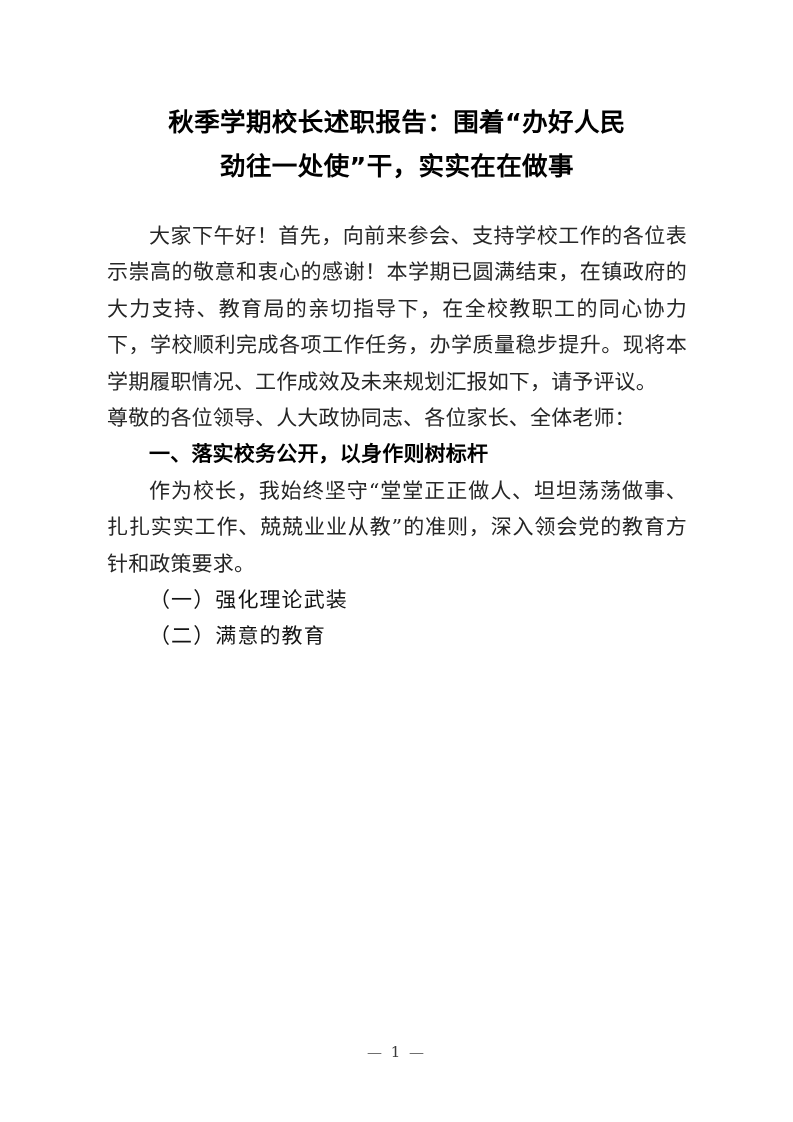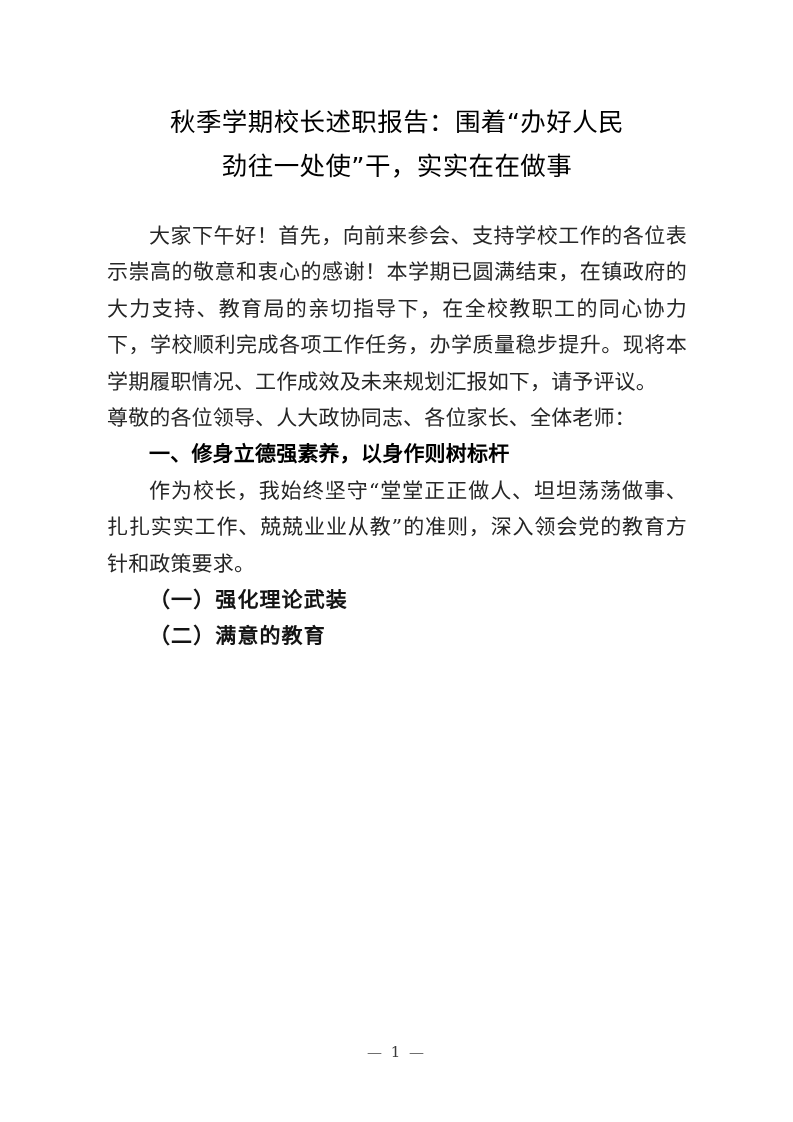--- a/index.html
+++ b/index.html
@@ -32,21 +32,21 @@
   .content {
     position: absolute;
     left: 107px;
     top: 100px;
     width: 580px;
   }
 
   
   .doc-title {
     font-family: "DejaVu Sans", "Liberation Sans", sans-serif;
-    font-weight: normal;
+    font-weight: bold;
     font-size: 25.5px;
     line-height: 44px;
     text-align: center;
     color: #000000;
     letter-spacing: 0.4px;
     margin: 0 0 0 0;
     padding: 0 2px;
   }
 
   
@@ -75,21 +75,21 @@
     line-height: 36.4px;
     color: #000000;
     margin: 0;
     text-indent: 42px;
     letter-spacing: 0.2px;
   }
 
   
   .h2-cn {
     font-family: "DejaVu Serif", "Liberation Serif", serif;
-    font-weight: bold;
+    font-weight: normal;
     font-size: 21px;
     line-height: 36.4px;
     color: #141414;
     margin: 0;
     text-indent: 42px;
     letter-spacing: 1.1px;
   }
 
   
   .footer {
@@ -116,21 +116,21 @@
       <span>秋季学期校长述职报告：围着“办好人民</span><br>
       <span>劲往一处使”干，实实在在做事</span>
     </h1>
 
     <div class="gap-greeting"></div>
 
     <p class="para indent">大家下午好！首先，向前来参会、支持学校工作的各位表示崇高的敬意和衷心的感谢！本学期已圆满结束，在镇政府的大力支持、教育局的亲切指导下，在全校教职工的同心协力下，学校顺利完成各项工作任务，办学质量稳步提升。现将本学期履职情况、工作成效及未来规划汇报如下，请予评议。</p>
 
     <p class="para">尊敬的各位领导、人大政协同志、各位家长、全体老师：</p>
 
-    <p class="h1-cn">一、修身立德强素养，以身作则树标杆</p>
+    <p class="h1-cn">一、落实校务公开，以身作则树标杆</p>
 
     <p class="para indent">作为校长，我始终坚守“堂堂正正做人、坦坦荡荡做事、扎扎实实工作、兢兢业业从教”的准则，深入领会党的教育方针和政策要求。</p>
 
     <p class="h2-cn">（一）强化理论武装</p>
 
 
     <p class="h2-cn">（二）满意的教育</p>
 
 
   </div>

